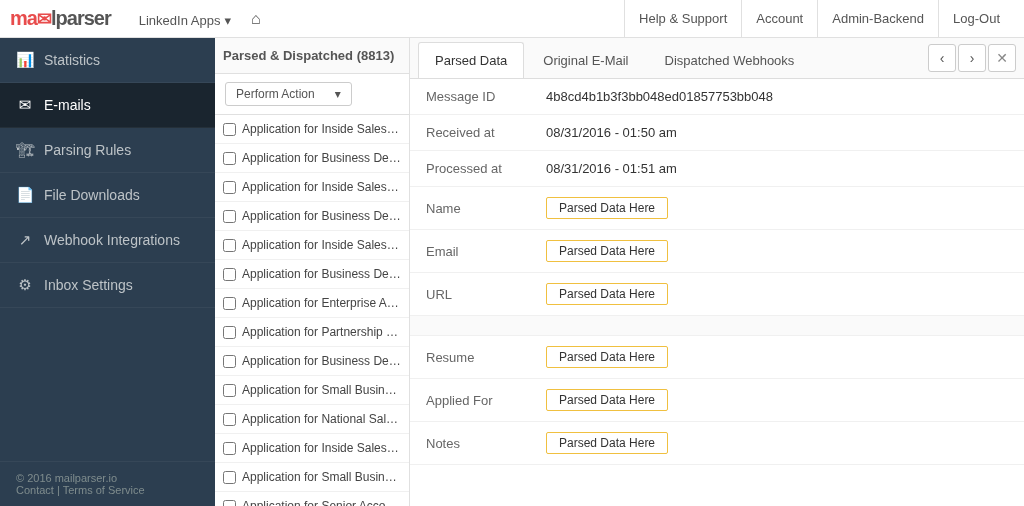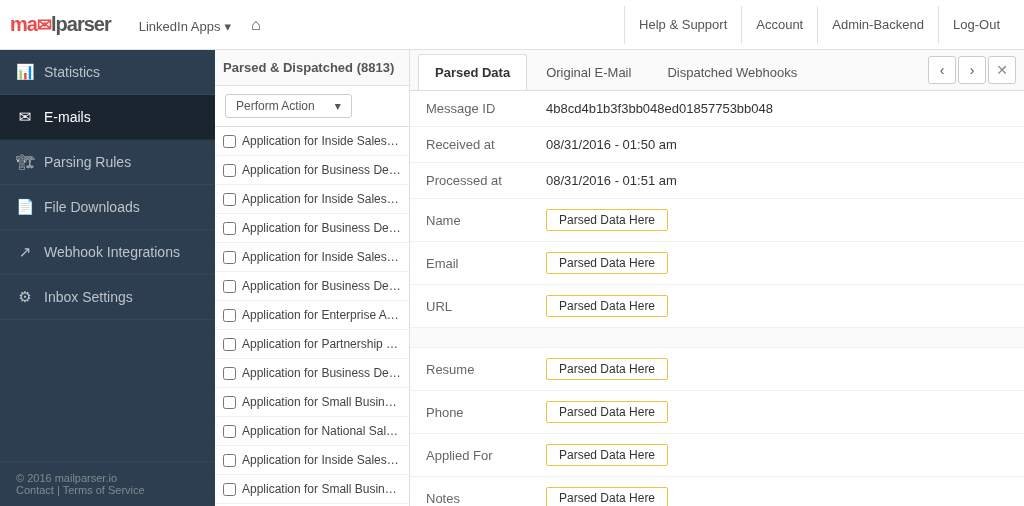--- a/index.html
+++ b/index.html
@@ -2,21 +2,21 @@
 <html><head>
   <meta charset="utf-8">
   <style>
     * { box-sizing: border-box; margin: 0; padding: 0; }
     body { font-family: 'Segoe UI', Arial, sans-serif; font-size: 13px; background: #f5f5f5; display: flex; flex-direction: column; height: 506px; overflow: hidden; }
 
     
     .top-nav {
       background: #fff;
       border-bottom: 1px solid #e0e0e0;
-      height: 50px;
+      height: 38px;
       display: flex;
       align-items: center;
       padding: 0 10px;
       flex-shrink: 0;
     }
     .top-nav .logo {
       margin-right: 20px;
       font-size: 20px;
       font-weight: bold;
       color: #e84c4c;
@@ -190,21 +190,21 @@
       border: 1px solid transparent;
       border-bottom: none;
       border-radius: 3px 3px 0 0;
       margin-top: 4px;
     }
     .detail-tab.active {
       background: #fff;
       border-color: #ddd;
       border-bottom-color: #fff;
       color: #333;
-      font-weight: 700;
+      font-weight: 400;
     }
     .tab-nav-buttons {
       margin-left: auto;
       display: flex;
       align-items: center;
       gap: 2px;
     }
     .tab-nav-btn {
       width: 28px;
       height: 28px;
@@ -434,24 +434,20 @@
 
         <div class="section-spacer"></div>
 
         <table class="detail-table">
           <tbody>
               <tr>
             <td>Resume</td>
             <td><span class="parsed-badge">Parsed Data Here</span></td>
           </tr>
           <tr>
-            <td>Phone</td>
-            <td><span class="parsed-badge">Parsed Data Here</span></td>
-          </tr>
-          <tr>
             <td>Applied For</td>
             <td><span class="parsed-badge">Parsed Data Here</span></td>
           </tr>
           <tr>
             <td>Notes</td>
             <td><span class="parsed-badge">Parsed Data Here</span></td>
           </tr>
         </tbody>
           </table>
       </div>

